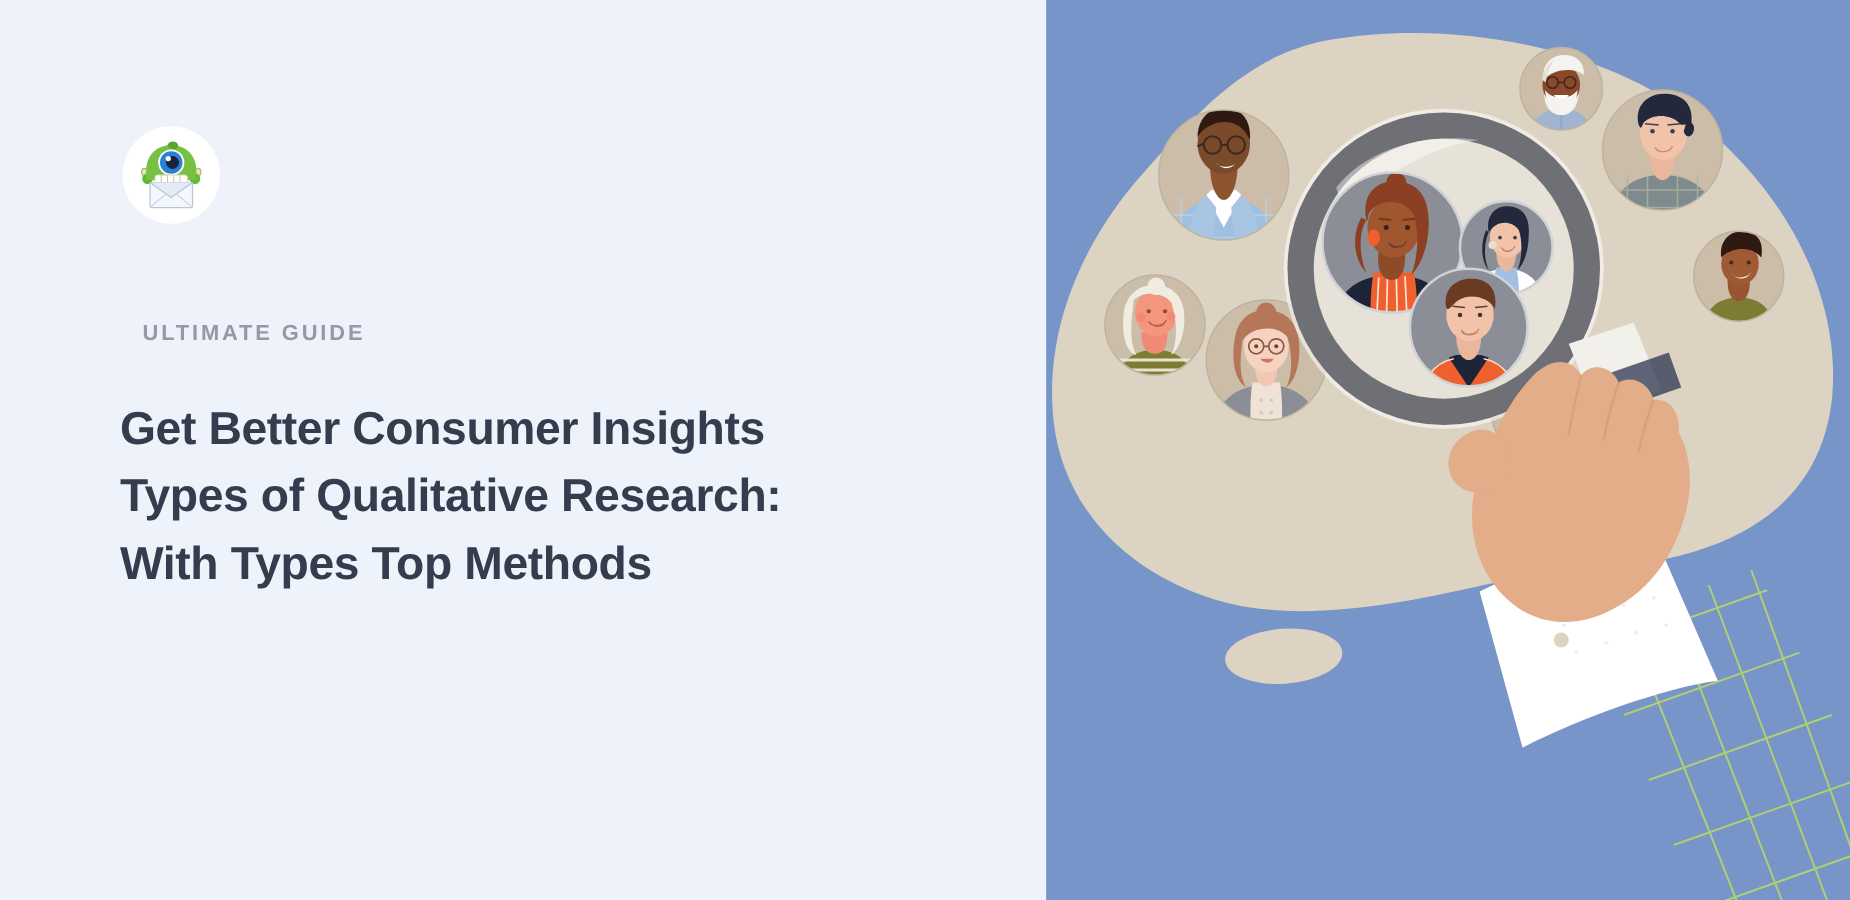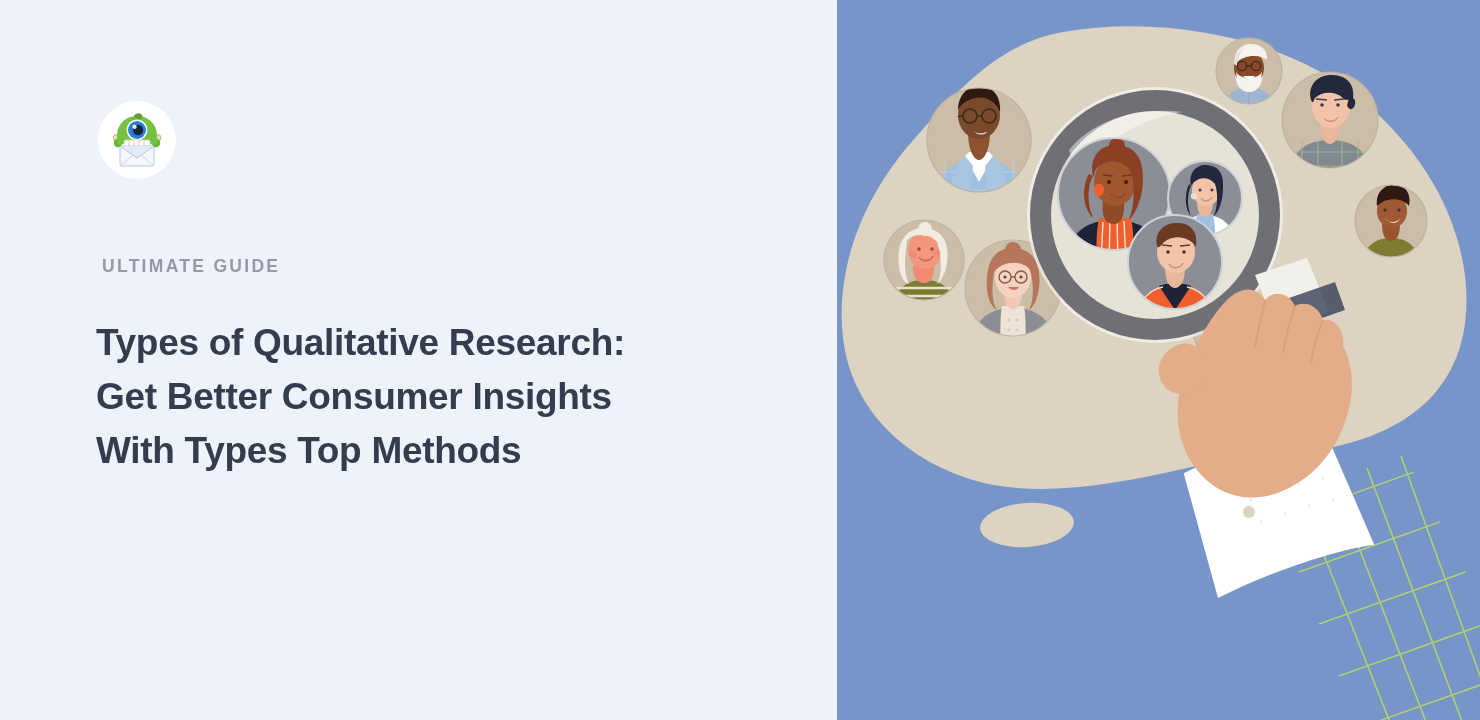--- a/index.html
+++ b/index.html
@@ -25,21 +25,21 @@
     position:absolute;
     left:98px; top:101px;
     width:78px; height:78px;
     border-radius:50%;
     background:#ffffff;
     display:flex; align-items:center; justify-content:center;
   }
   .logo-wrap svg { display:block; }
   .eyebrow {
     position:absolute;
-    left:102px; top:258px;
+    left:114px; top:258px;
     font-size:17.5px;
     font-weight:700;
     letter-spacing:2.3px;
     color:#9599a6;
     line-height:1;
   }
   .headline {
     position:absolute;
     left:96px; top:316px;
     width:700px;
@@ -96,22 +96,22 @@
 
         <rect x="13" y="36" width="34" height="20" rx="1.5" fill="#f4f7fb" stroke="#b9c6d8" stroke-width="1"></rect>
         <path d="M13 36 L30 48 L47 36" fill="#e3ebf5" stroke="#b9c6d8" stroke-width="1"></path>
         <path d="M13 56 L26 45 M47 56 L34 45" stroke="#cbd6e4" stroke-width="1" fill="none"></path>
       </svg>
     </div>
 
     <div class="eyebrow">ULTIMATE GUIDE</div>
 
     <h1 class="headline">
+      <span class="line">Get Better Consumer Insights</span>
       <span class="line">Types of Qualitative Research:</span>
-      <span class="line">Get Better Consumer Insights</span>
       <span class="line">With Types Top Methods</span>
     </h1>
   </div>
 
   <div class="right-panel">
     <svg class="illus" viewBox="0 0 643 720">
       <defs>
         <clipPath id="cp-panel">
             <rect x="0" y="0" width="643" height="720"></rect>
           </clipPath>

